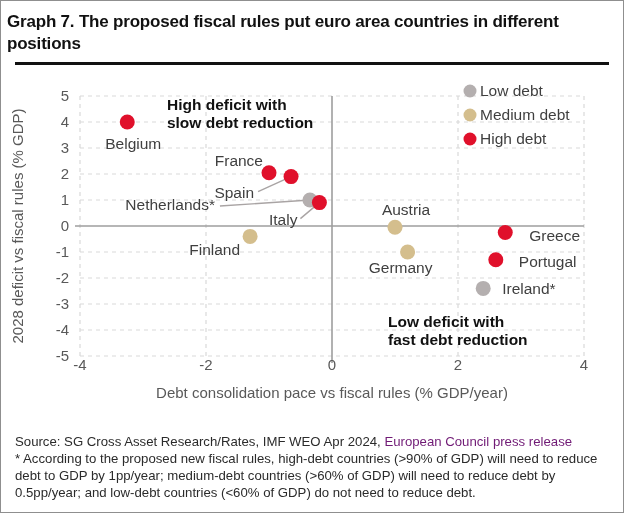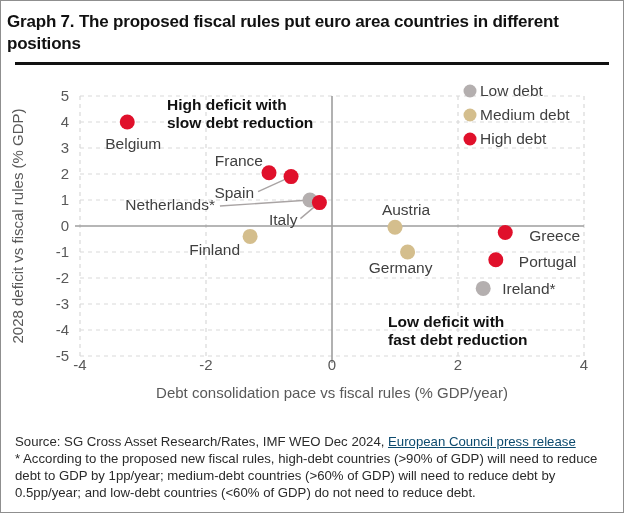--- a/index.html
+++ b/index.html
@@ -16,21 +16,21 @@
   .title-rule{height:3px;background:#111;margin:7px 14px 0}
   #chart-svg{display:block;margin-top:8px}
   .grid{stroke:#d9d9d9;stroke-width:1.2;stroke-dasharray:4 4;fill:none}
   .axis{stroke:#9e9e9e;stroke-width:1.6}
   .leader{stroke:#a9a4a4;stroke-width:1.4}
   .tick{font-size:15px;fill:#595959}
   .clabel{font-size:15.5px;fill:#3f3f3f}
   .ann{font-size:15.5px;font-weight:700;fill:#111}
   .footer{margin:20px 14px 0;font-size:13.2px;line-height:17px;color:#2b2b2b}
   .footer p{margin:0}
-  .footer a{color:#0c4a6e;text-decoration:underline;cursor:pointer}
+  .footer a{color:#701a75;cursor:pointer}
 </style>
 </head>
 <body>
 
 <h1 class="title">Graph 7. The proposed fiscal rules put euro area countries in different positions</h1>
 <div class="title-rule"></div>
 
 <svg id="chart-svg" width="624" height="340" viewBox="0 0 624 340">
     <line x1="79" x2="583" y1="23" y2="23" class="grid"></line>
     <line x1="79" x2="583" y1="49" y2="49" class="grid"></line>
@@ -97,15 +97,15 @@
     <text x="479" y="47" class="clabel">Medium debt</text>
     <circle cx="469" cy="66" r="6.5" fill="#E0102B"></circle>
     <text x="479" y="71" class="clabel">High debt</text>
     <text x="165.94" y="36.51999999999998" text-anchor="start" class="ann">High deficit with</text>
     <text x="165.94" y="54.51999999999998" text-anchor="start" class="ann">slow debt reduction</text>
     <text x="387.07" y="254.39999999999998" text-anchor="start" class="ann">Low deficit with</text>
     <text x="387.07" y="272.4" text-anchor="start" class="ann">fast debt reduction</text>
   </svg>
 
 <div class="footer">
-  <p><span>Source: SG Cross Asset Research/Rates, IMF WEO Dec 2024, </span><a>European Council press release</a></p>
+  <p><span>Source: SG Cross Asset Research/Rates, IMF WEO Apr 2024, </span><a>European Council press release</a></p>
   <p>* According to the proposed new fiscal rules, high-debt countries (&gt;90% of GDP) will need to reduce debt to GDP by 1pp/year; medium-debt countries (&gt;60% of GDP) will need to reduce debt by 0.5pp/year; and low-debt countries (&lt;60% of GDP) do not need to reduce debt.</p>
 </div>
 
 </body></html>

